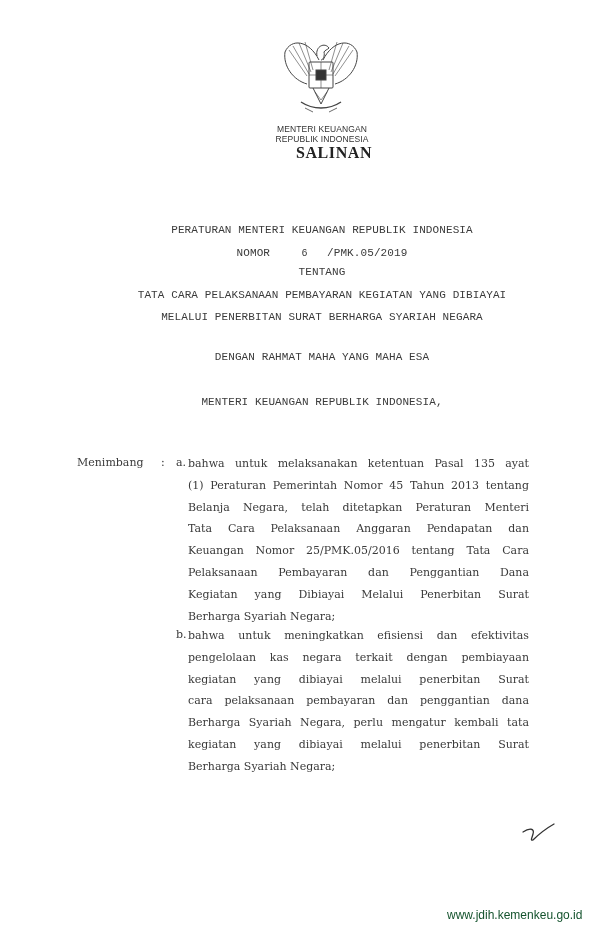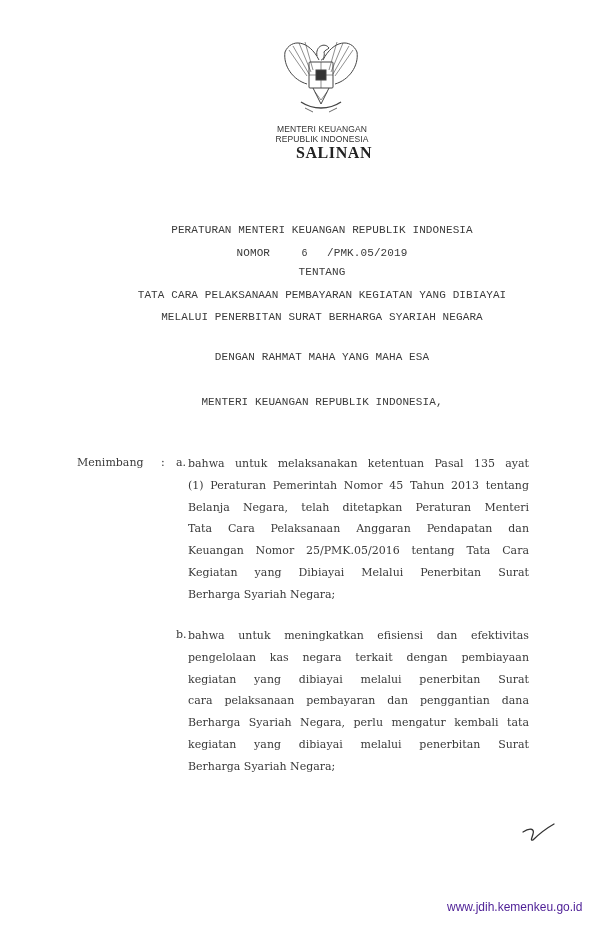--- a/index.html
+++ b/index.html
@@ -7,21 +7,21 @@
   .abs { position: absolute; padding-left: 16px; }
   .center { left: 0; width: 612px; text-align: center; font-family: Liberation Mono, monospace; }
   .emblem { left: 263px; top: 30px; width: 84px; height: 90px; }
   .hdr-sans { font-family: "Liberation Sans", sans-serif; font-size: 8.5px; color: #333; line-height: 10px; letter-spacing: 0.1px; }
   .salinan { font-family: Liberation Serif, serif; font-weight: bold; font-size: 16px; color: #222; letter-spacing: 0.6px; margin-left: 12px; }
   .title { font-size: 11px; color: #3a3a3a; line-height: 14px; letter-spacing: 0.1px; }
   .body { font-size: 11px; color: #3a3a3a; }
   .para { position: absolute; left: 188px; width: 341px; text-align: justify; text-align-last: justify; line-height: 21.8px; }
   .para .line { display: block; text-align: justify; text-align-last: justify; height: 21.8px; white-space: nowrap; }
   .para .line.last { text-align-last: left; }
-  .url { font-family: "Liberation Sans", sans-serif; font-size: 12px; color: #4c1d95; }
+  .url { font-family: "Liberation Sans", sans-serif; font-size: 12px; color: #14532d; margin-top: 8px; }
 </style>
 </head>
 <body>
 
 <div class="abs emblem">
   <svg width="84" height="90" viewBox="0 0 84 90">
     <g fill="none" stroke="#444" stroke-width="1">
 
       <path d="M40 30 C30 10, 12 8, 6 22 C4 36, 14 50, 28 54"></path>
       <path d="M44 30 C54 10, 72 8, 78 22 C80 36, 70 50, 56 54"></path>
@@ -66,20 +66,21 @@
 <div class="abs body" style="left:61px; top:456px;">Menimbang</div>
 <div class="abs body" style="left:145px; top:456px;">:</div>
 <div class="abs body" style="left:160px; top:456px;">a.</div>
 
 <div class="para body" style="top:453px;">
   <span class="line">bahwa untuk melaksanakan ketentuan Pasal 135 ayat</span>
   <span class="line">(1) Peraturan Pemerintah Nomor 45 Tahun 2013 tentang</span>
   <span class="line">Belanja Negara, telah ditetapkan Peraturan Menteri</span>
   <span class="line">Tata Cara Pelaksanaan Anggaran Pendapatan dan</span>
   <span class="line">Keuangan Nomor 25/PMK.05/2016 tentang Tata Cara</span>
+  <span class="line">Pelaksanaan Pembayaran dan Penggantian Dana</span>
   <span class="line">Kegiatan yang Dibiayai Melalui Penerbitan Surat</span>
   <span class="line last">Berharga Syariah Negara;</span>
 </div>
 
 <div class="abs body" style="left:160px; top:628px;">b.</div>
 <div class="para body" style="top:625px;">
   <span class="line">bahwa untuk meningkatkan efisiensi dan efektivitas</span>
   <span class="line">pengelolaan kas negara terkait dengan pembiayaan</span>
   <span class="line">kegiatan yang dibiayai melalui penerbitan Surat</span>
   <span class="line">cara pelaksanaan pembayaran dan penggantian dana</span>

